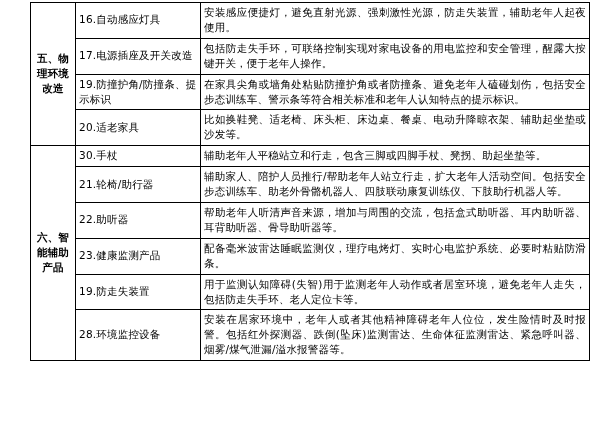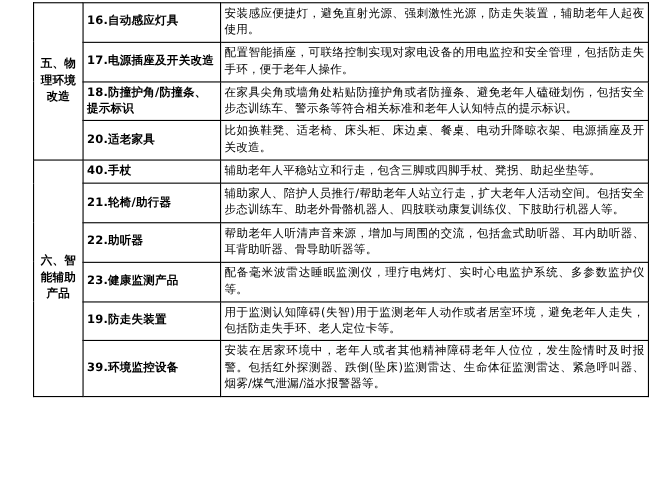--- a/index.html
+++ b/index.html
@@ -39,21 +39,21 @@
     width: 38px;
     text-align: center;
     font-weight: bold;
     font-size: 11px;
     line-height: 1.55;
     letter-spacing: 0.5px;
     padding: 2px 4px;
   }
   td.item-cell {
     width: 118px;
-    font-weight: bold;
+    font-weight: normal;
     font-size: 11px;
     padding-left: 5px;
     line-height: 1.4;
   }
   td.desc-cell {
     width: 382px;
     font-size: 10.5px;
     line-height: 1.45;
     text-align: justify;
     padding-left: 4px;
@@ -75,55 +75,55 @@
         <td class="cat-cell" rowspan="4">
             <span class="cat-inner">五、物
 理环境
 改造</span>
           </td>
         <td class="item-cell">16.自动感应灯具</td>
         <td class="desc-cell">安装感应便捷灯，避免直射光源、强刺激性光源，防走失装置，辅助老年人起夜使用。</td>
       </tr>
       <tr>
         <td class="item-cell">17.电源插座及开关改造</td>
-        <td class="desc-cell">配置智能插座，可联络控制实现对家电设备的用电监控和安全管理，包括防走失手环，便于老年人操作。</td>
+        <td class="desc-cell">包括防走失手环，可联络控制实现对家电设备的用电监控和安全管理，醒露大按键开关，便于老年人操作。</td>
       </tr>
       <tr>
-        <td class="item-cell">18.防撞护角/防撞条、提示标识</td>
+        <td class="item-cell">19.防撞护角/防撞条、提示标识</td>
         <td class="desc-cell">在家具尖角或墙角处粘贴防撞护角或者防撞条、避免老年人磕碰划伤，包括安全步态训练车、警示条等符合相关标准和老年人认知特点的提示标识。</td>
       </tr>
       <tr>
         <td class="item-cell">20.适老家具</td>
-        <td class="desc-cell">比如换鞋凳、适老椅、床头柜、床边桌、餐桌、电动升降晾衣架、电源插座及开关改造。</td>
+        <td class="desc-cell">比如换鞋凳、适老椅、床头柜、床边桌、餐桌、电动升降晾衣架、辅助起坐垫或沙发等。</td>
       </tr>
 
       <tr>
         <td class="cat-cell" rowspan="6">
             <span class="cat-inner">六、智
 能辅助
 产品</span>
           </td>
-        <td class="item-cell">40.手杖</td>
+        <td class="item-cell">30.手杖</td>
         <td class="desc-cell">辅助老年人平稳站立和行走，包含三脚或四脚手杖、凳拐、助起坐垫等。</td>
       </tr>
       <tr>
         <td class="item-cell">21.轮椅/助行器</td>
         <td class="desc-cell">辅助家人、陪护人员推行/帮助老年人站立行走，扩大老年人活动空间。包括安全步态训练车、助老外骨骼机器人、四肢联动康复训练仪、下肢助行机器人等。</td>
       </tr>
       <tr>
         <td class="item-cell">22.助听器</td>
         <td class="desc-cell">帮助老年人听清声音来源，增加与周围的交流，包括盒式助听器、耳内助听器、耳背助听器、骨导助听器等。</td>
       </tr>
       <tr>
         <td class="item-cell">23.健康监测产品</td>
-        <td class="desc-cell">配备毫米波雷达睡眠监测仪，理疗电烤灯、实时心电监护系统、多参数监护仪等。</td>
+        <td class="desc-cell">配备毫米波雷达睡眠监测仪，理疗电烤灯、实时心电监护系统、必要时粘贴防滑条。</td>
       </tr>
       <tr>
         <td class="item-cell">19.防走失装置</td>
         <td class="desc-cell">用于监测认知障碍(失智)用于监测老年人动作或者居室环境，避免老年人走失，包括防走失手环、老人定位卡等。</td>
       </tr>
       <tr>
-        <td class="item-cell">39.环境监控设备</td>
+        <td class="item-cell">28.环境监控设备</td>
         <td class="desc-cell">安装在居家环境中，老年人或者其他精神障碍老年人位位，发生险情时及时报警。包括红外探测器、跌倒(坠床)监测雷达、生命体征监测雷达、紧急呼叫器、烟雾/煤气泄漏/溢水报警器等。</td>
       </tr>
     </tbody>
   </table>
 </div>
 
 </body></html>

